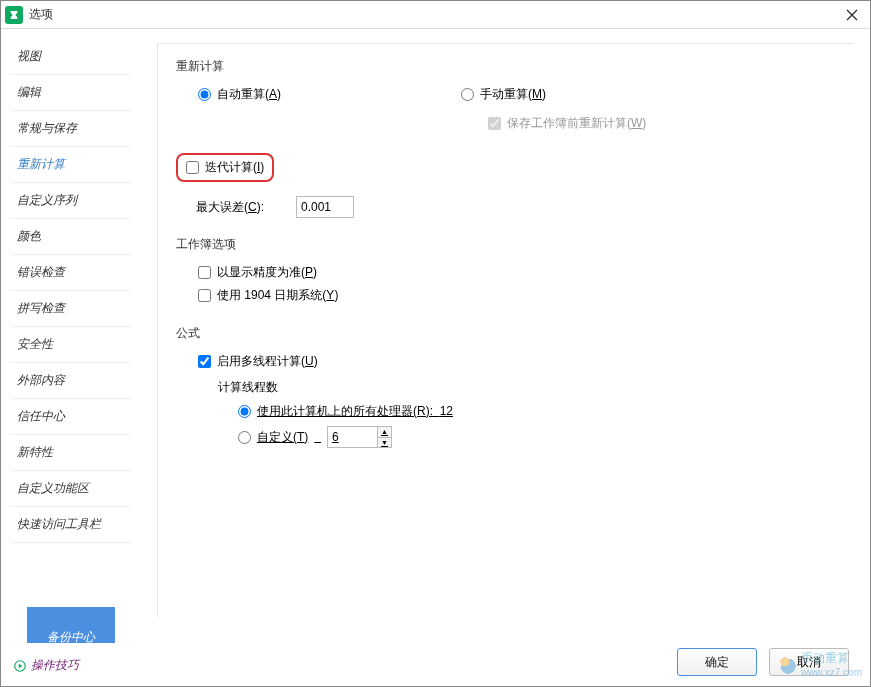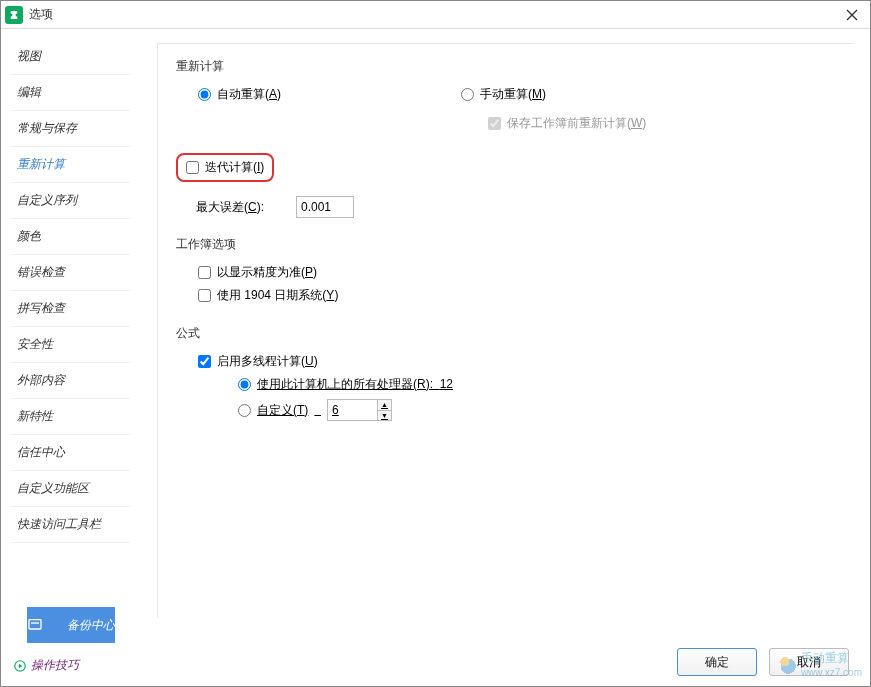--- a/index.html
+++ b/index.html
@@ -12,21 +12,21 @@
 .title-close { margin-left: auto; width: 28px; height: 28px; display: flex; align-items: center; justify-content: center; cursor: pointer; }
 .title-close svg { width: 12px; height: 12px; }
 
 .content-wrap { display: flex; height: calc(100% - 28px); }
 
 .sidebar { width: 140px; display: flex; flex-direction: column; padding: 10px 10px 0 10px; font-style: italic; }
 .sidebar-list { flex: 1; }
 .sidebar-item { padding: 9px 6px; color: #333; cursor: pointer; border-bottom: 1px solid #eee; }
 .sidebar-item.active { color: #337ec8; }
 
-.backup-btn { background: #4a8fe0; color: #fff; height: 36px; display: flex; align-items: center; justify-content: center; gap: 24px; cursor: pointer; margin: 8px 16px; }
+.backup-btn { background: #4a8fe0; color: #fff; height: 36px; display: flex; align-items: center; justify-content: center; gap: 24px; cursor: pointer; margin: 8px 16px; flex-direction: column; }
 .backup-btn svg { width: 16px; height: 16px; }
 
 .tips-link { display: flex; align-items: center; gap: 4px; color: #701a75; padding: 6px 2px 12px; cursor: pointer; }
 .tips-link svg { width: 14px; height: 14px; }
 
 .main { flex: 1; position: relative; padding: 14px 16px; }
 .main-inner { border: 1px solid transparent; height: calc(100% - 54px); border-left: 1px solid #e6e6e6; border-top: 1px solid #e6e6e6; padding: 14px 18px; }
 
 .group { margin-bottom: 18px; }
 .group-title { color: #333; margin-bottom: 8px; }
@@ -86,22 +86,22 @@
         <div class="sidebar-item">视图</div>
         <div class="sidebar-item">编辑</div>
         <div class="sidebar-item">常规与保存</div>
         <div class="sidebar-item active">重新计算</div>
         <div class="sidebar-item">自定义序列</div>
         <div class="sidebar-item">颜色</div>
         <div class="sidebar-item">错误检查</div>
         <div class="sidebar-item">拼写检查</div>
         <div class="sidebar-item">安全性</div>
         <div class="sidebar-item">外部内容</div>
+        <div class="sidebar-item">信任中心</div>
         <div class="sidebar-item">新特性</div>
-        <div class="sidebar-item">信任中心</div>
         <div class="sidebar-item">自定义功能区</div>
         <div class="sidebar-item">快速访问工具栏</div>
       </div>
     <div class="backup-btn">
       <svg viewBox="0 0 24 24">
           <rect x="3" y="4" width="18" height="14" rx="1" fill="none" stroke="#fff" stroke-width="2"></rect>
           <rect x="6" y="8" width="12" height="2" fill="#fff"></rect>
         </svg>
       <span>备份中心</span>
     </div>
@@ -166,20 +166,21 @@
         </div>
       </div>
 
       <div class="group">
         <div class="group-title">公式</div>
         <div class="group-body">
           <label class="check-item">
             <input type="checkbox" checked="" style="">
             <span><span>启用多线程计算(</span><u class="acc">U</u><span>)</span></span>
           </label>
+          <div class="sub-title">计算线程数</div>
           <div class="sub-body">
             <label class="radio-item">
               <input type="radio" name="threads" checked="" style="">
               <span><span>使用此计算机上的所有处理器(</span><u class="acc">R</u><span>):</span>&nbsp;&nbsp;<span>12</span></span>
             </label>
             <label class="radio-item">
               <input type="radio" name="threads" style="">
               <span><span>自定义(</span><u class="acc">T</u><span>)</span></span>
               &nbsp;&nbsp;
               <span class="spinner">

